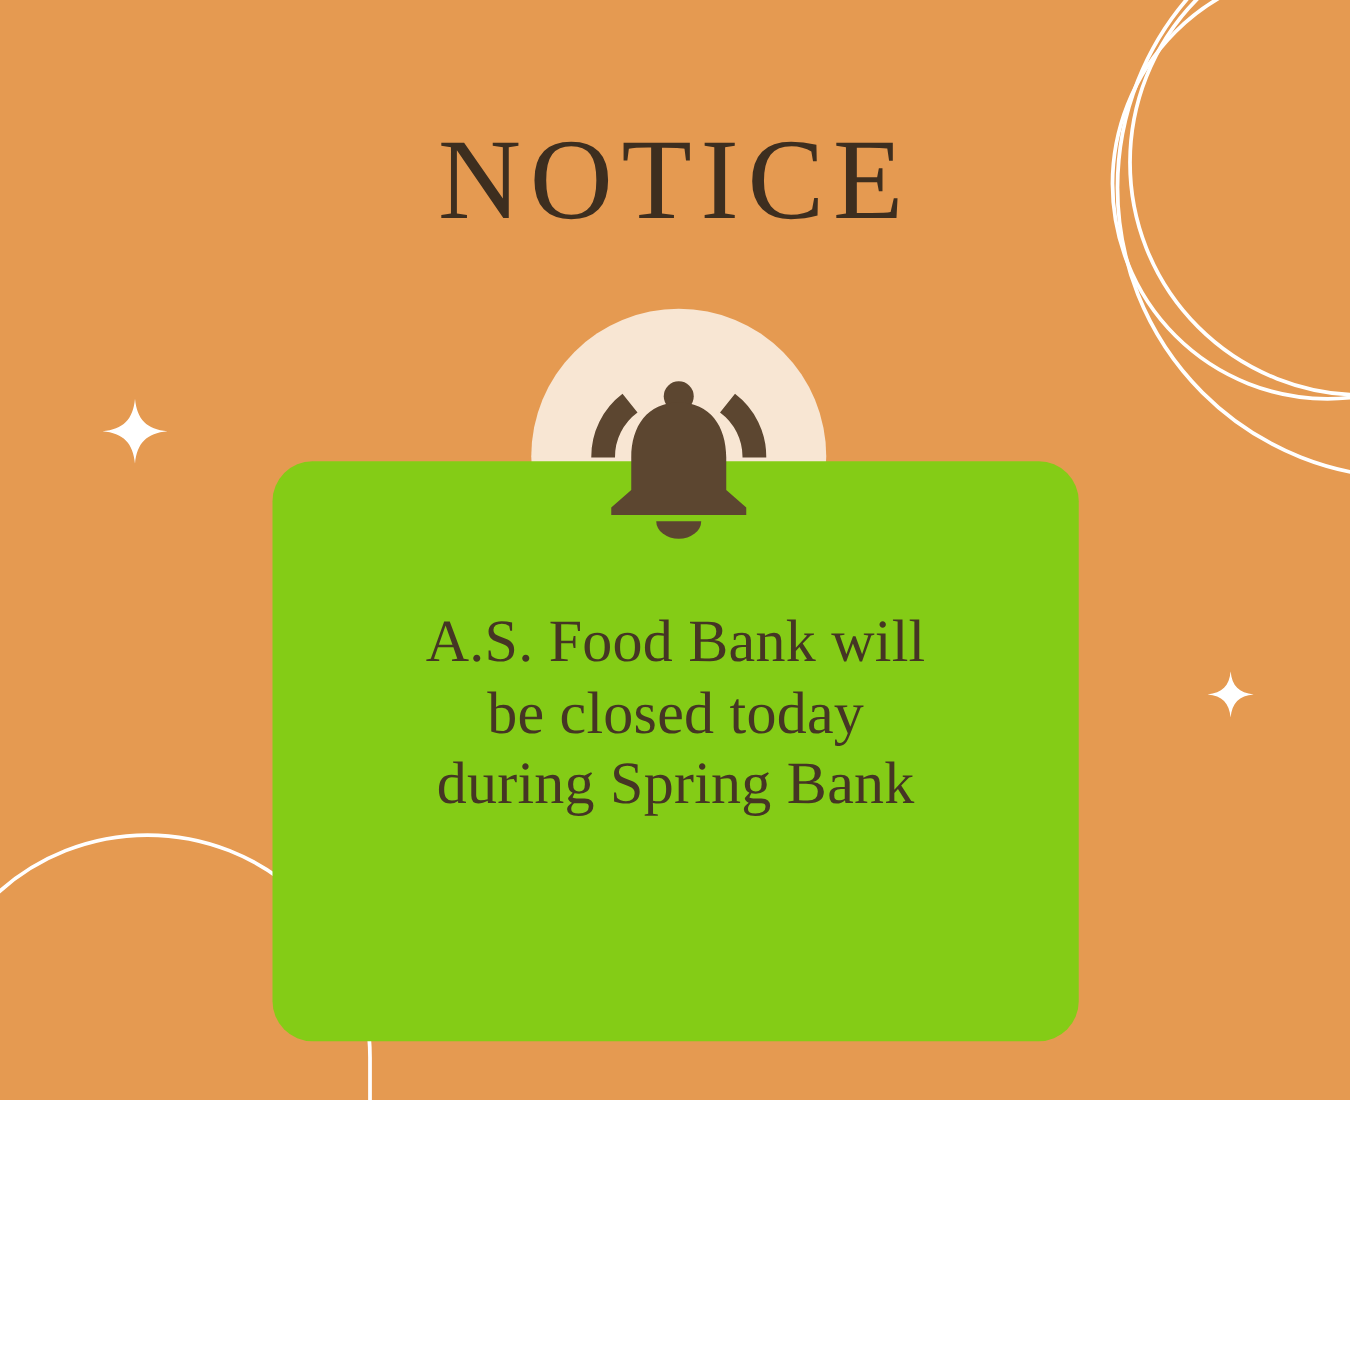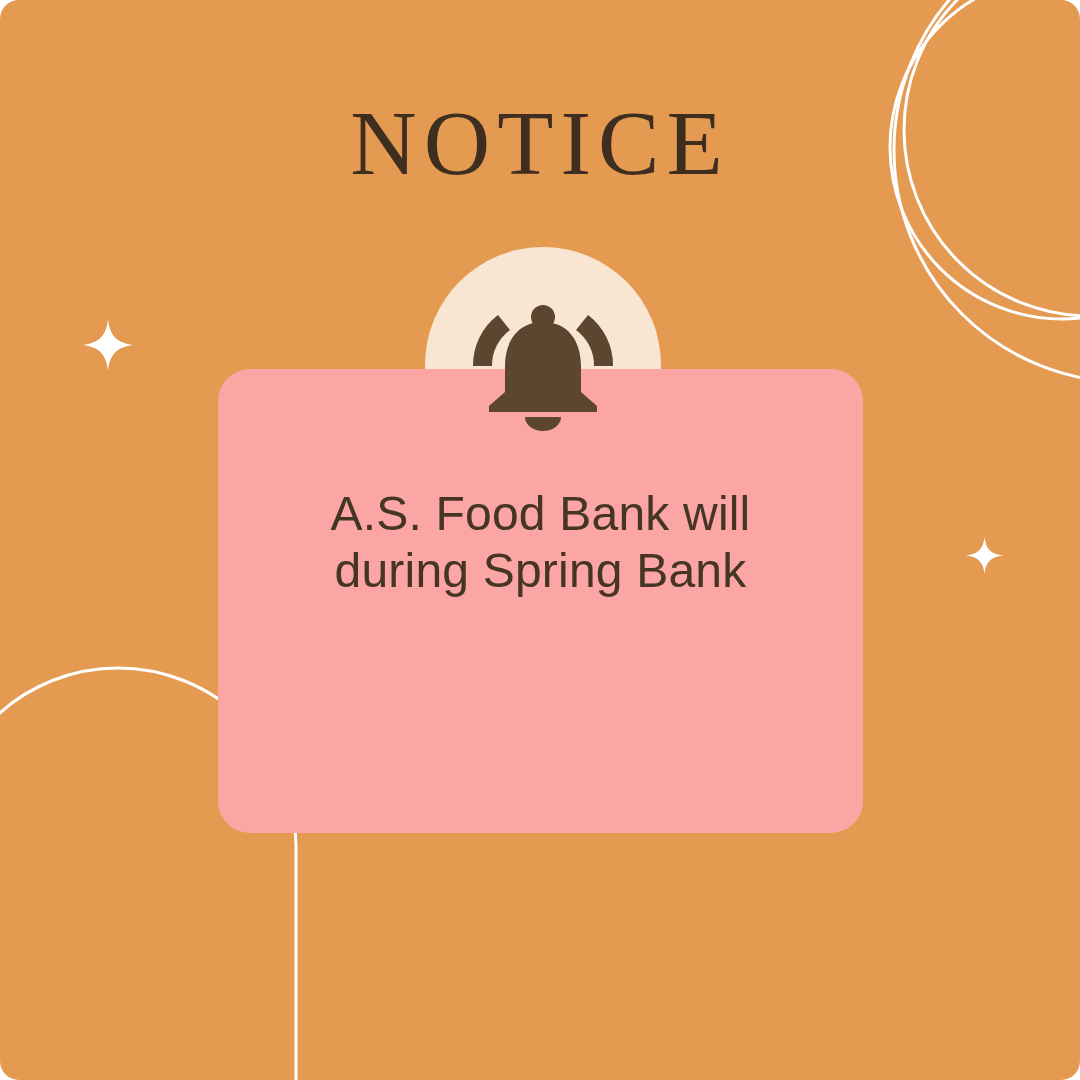--- a/index.html
+++ b/index.html
@@ -3,25 +3,24 @@
 <meta charset="utf-8">
 <style>
   html, body {
     margin: 0;
     padding: 0;
     background: #ffffff;
   }
   #poster {
     position: relative;
     width: 1080px;
-    height: 1080px;
+    height: 880px;
     overflow: hidden;
     font-family: "Liberation Sans", sans-serif;
     background: #E59A51;
-    border-radius: 19px;
   }
 
   
   .deco-layer {
     position: absolute;
     inset: 0;
     width: 1080px;
     height: 1080px;
     pointer-events: none;
   }
@@ -54,21 +53,22 @@
   }
 
   
   .card {
     position: absolute;
     left: 218px;
     top: 369px;
     width: 645px;
     height: 464px;
     border-radius: 32px;
-    background: #fca5a5;
+    background: #84cc16;
+    font-family: Liberation Serif, serif;
   }
 
   .card-text {
     position: absolute;
     left: 0;
     top: 117px;
     width: 645px;
     text-align: center;
     color: #453524;
     font-size: 48px;
@@ -115,20 +115,21 @@
   </svg>
   <svg class="sparkle sparkle-right" viewBox="0 0 100 100" xmlns="http://www.w3.org/2000/svg">
     <path d="M50 0 C53 32 68 47 100 50 C68 53 53 68 50 100 C47 68 32 53 0 50 C32 47 47 32 50 0 Z" fill="#FFFFFF"></path>
   </svg>
 
   <div class="bell-circle"></div>
 
   <div class="card">
     <div class="card-text">
       <span class="line">A.S. Food Bank will</span>
+      <span class="line">be closed today</span>
       <span class="line">during Spring Bank</span>
     </div>
   </div>
 
   <svg class="bell-icon" viewBox="0 0 162 132" xmlns="http://www.w3.org/2000/svg">
     <g fill="#5C4630">
 
       <path d="M30 66 A 44 44 0 0 1 48 30 L 36 15 A 63 63 0 0 0 11 66 Z"></path>
 
       <path d="M132 66 A 44 44 0 0 0 114 30 L 126 15 A 63 63 0 0 1 151 66 Z"></path>

